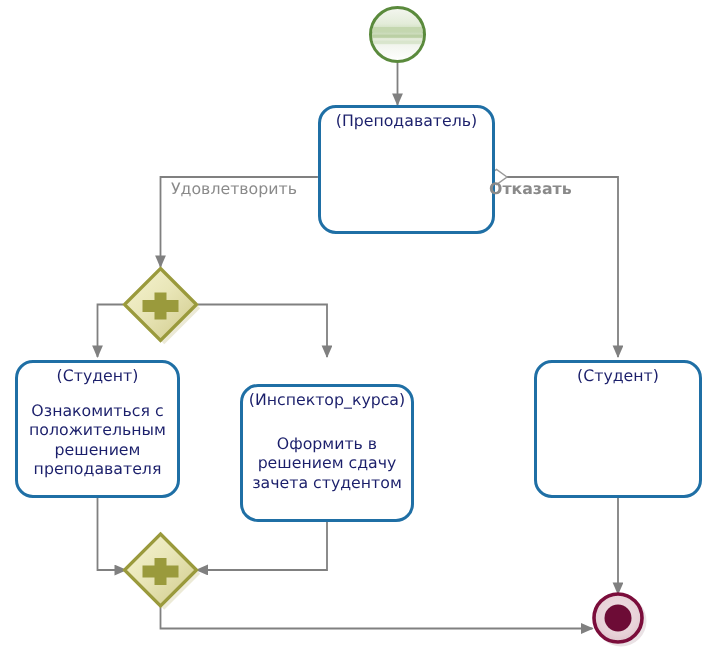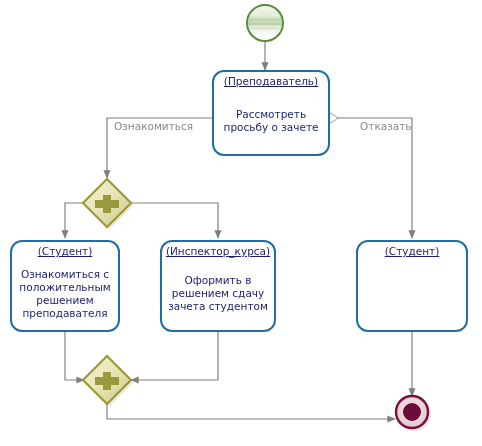--- a/index.html
+++ b/index.html
@@ -22,21 +22,20 @@
     flex-direction:column;
     align-items:center;
     overflow:hidden;
   }
   .task .role{
     color:#1b1f6b;
     font-size:10.5px;
     line-height:12px;
     margin-top:3px;
     white-space:nowrap;
-    text-decoration:underline;
   }
   .task .body{
     flex:1;
     display:flex;
     align-items:center;
     justify-content:center;
     text-align:center;
     color:#1b1f6b;
     font-size:10.5px;
     line-height:13px;
@@ -126,33 +125,32 @@
 
     <g>
       <circle cx="412" cy="412" r="17" fill="#b9a0a8" opacity="0.3" transform="translate(2,2)"></circle>
       <circle cx="412" cy="412" r="16" fill="url(#endGrad)" stroke="#7b0d3b" stroke-width="2.4"></circle>
       <circle cx="412" cy="412" r="9" fill="#6d0c36"></circle>
     </g>
   </svg>
 
   <div class="task" style="left:212px;top:70px;width:118px;height:86px;">
     <div class="role">(Преподаватель)</div>
-    <div class="body">Рассмотреть просьбу о зачете</div>
   </div>
 
   <div class="task" style="left:10px;top:240px;width:110px;height:92px;">
     <div class="role">(Студент)</div>
     <div class="body">Ознакомиться с положительным решением преподавателя</div>
   </div>
 
-  <div class="task" style="left:160px;top:240px;width:116px;height:92px;">
+  <div class="task" style="left:160px;top:256px;width:116px;height:92px;">
     <div class="role">(Инспектор_курса)</div>
     <div class="body">Оформить в решением сдачу зачета студентом</div>
   </div>
 
   <div class="task" style="left:356px;top:240px;width:112px;height:92px;">
     <div class="role">(Студент)</div>
   </div>
 
-  <div class="flowlabel" style="left:114px;top:120px;">Ознакомиться</div>
-  <div class="flowlabel" style="left:360px;top:120px;">Отказать</div>
+  <div class="flowlabel" style="left:114px;top:120px;">Удовлетворить</div>
+  <div class="flowlabel" style="left:326px;top:120px;font-weight:bold;">Отказать</div>
 
 </div>
 
 </body></html>

